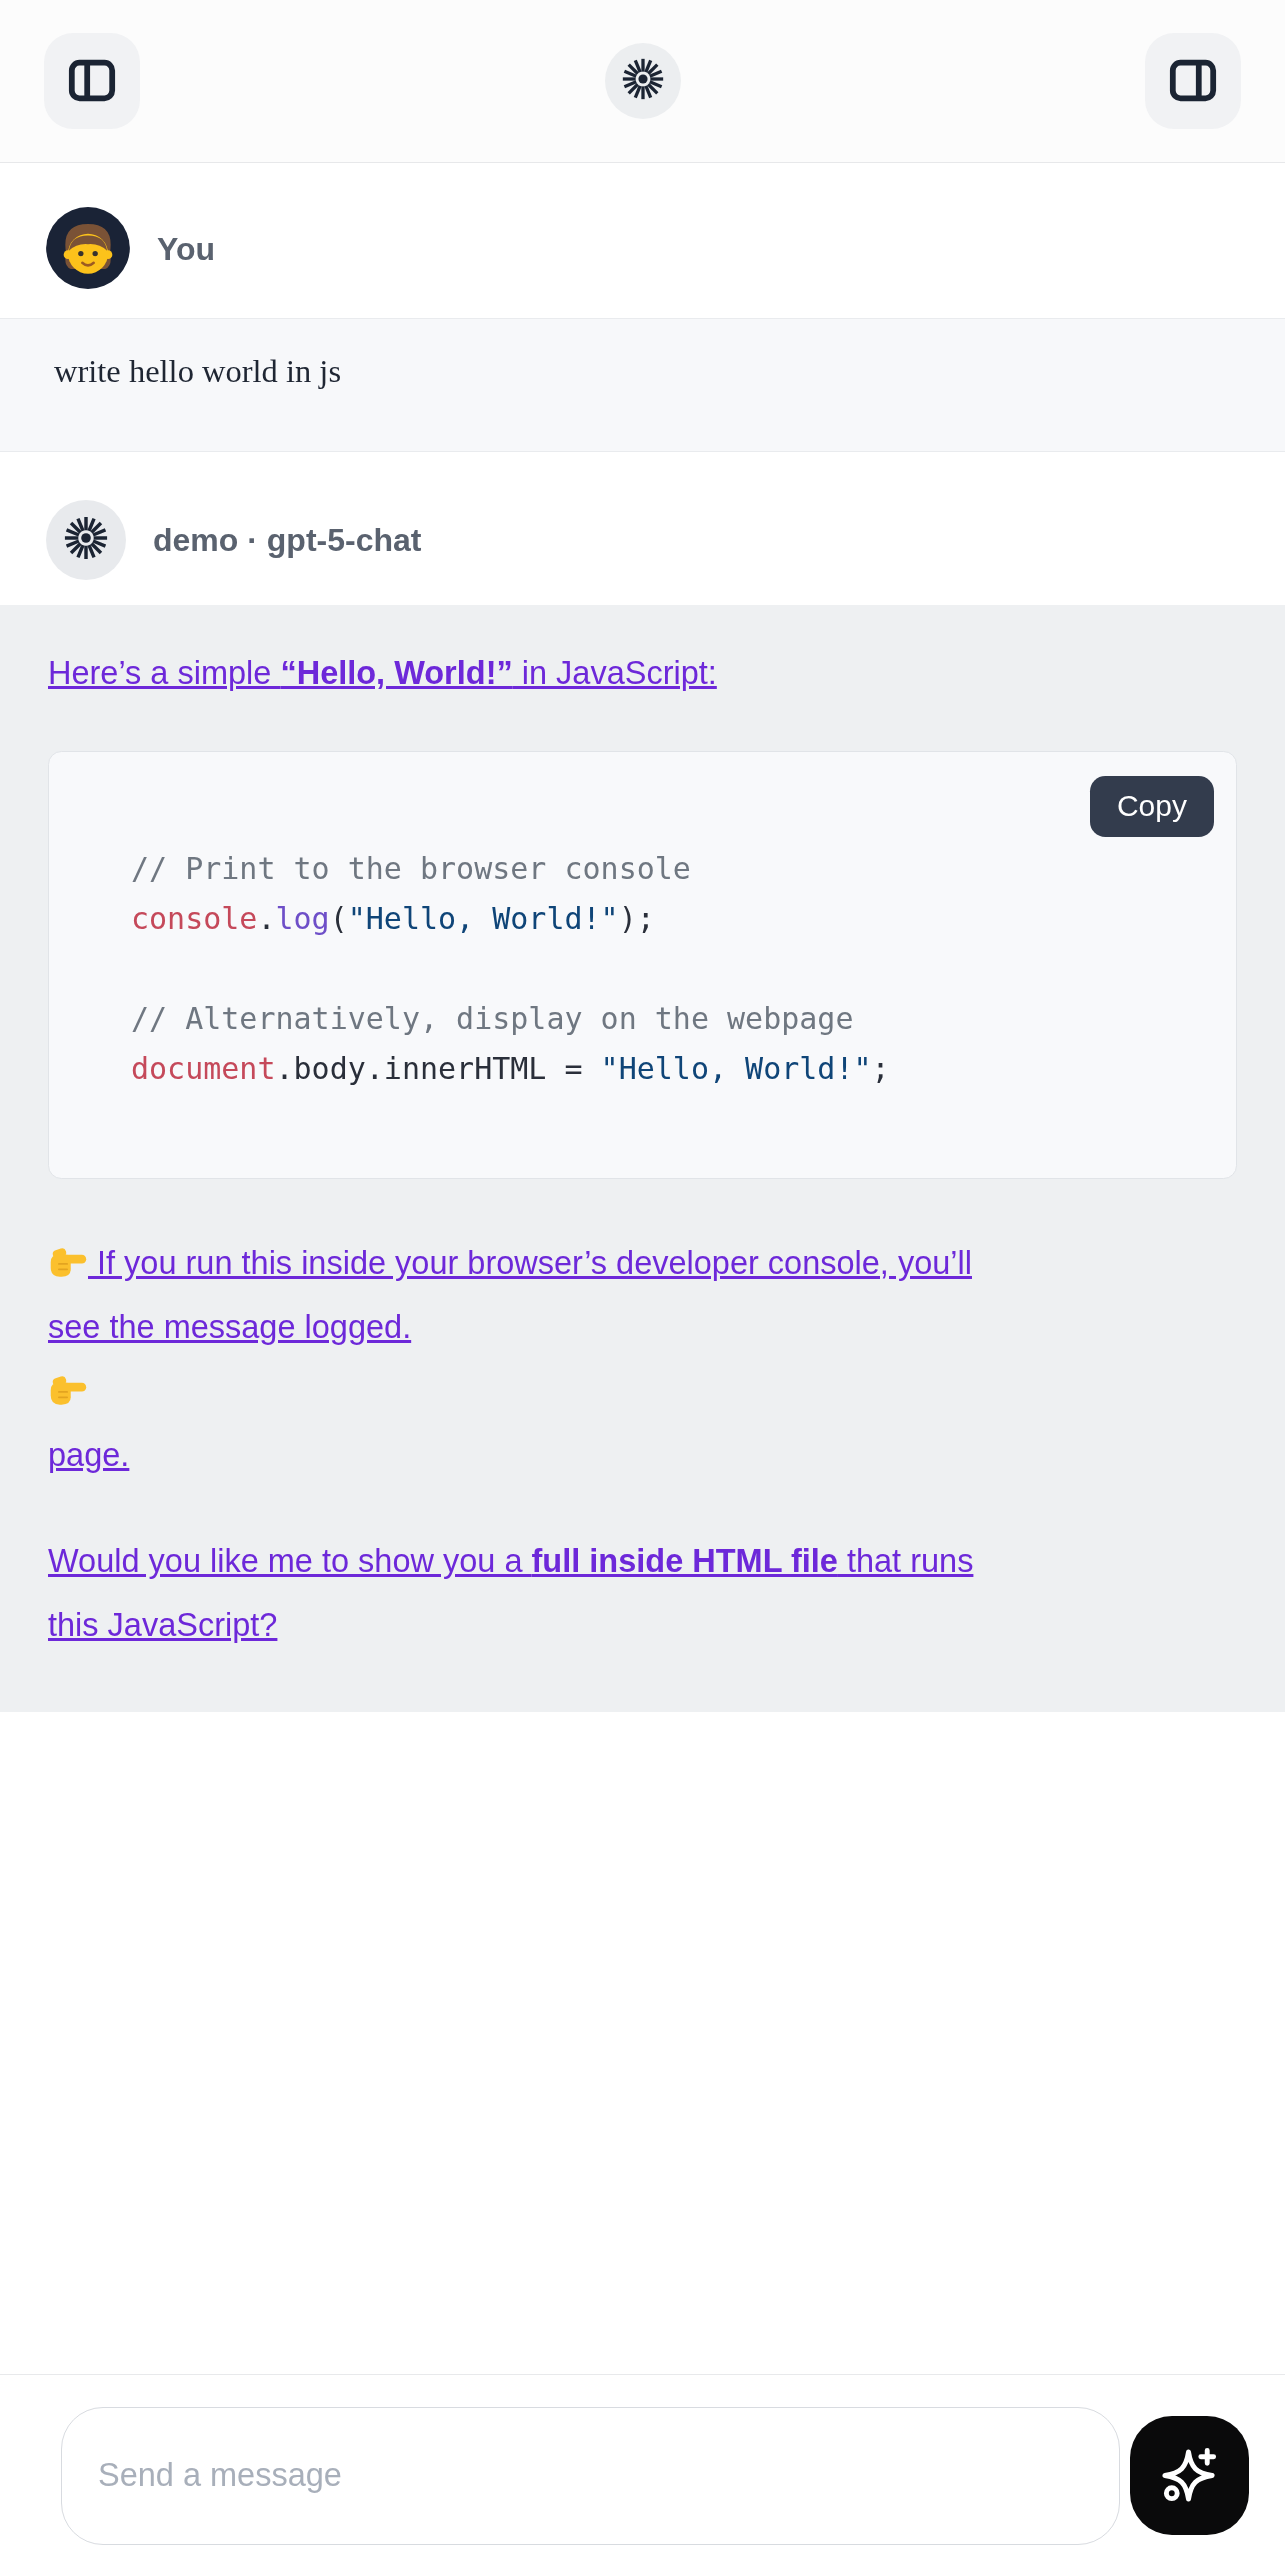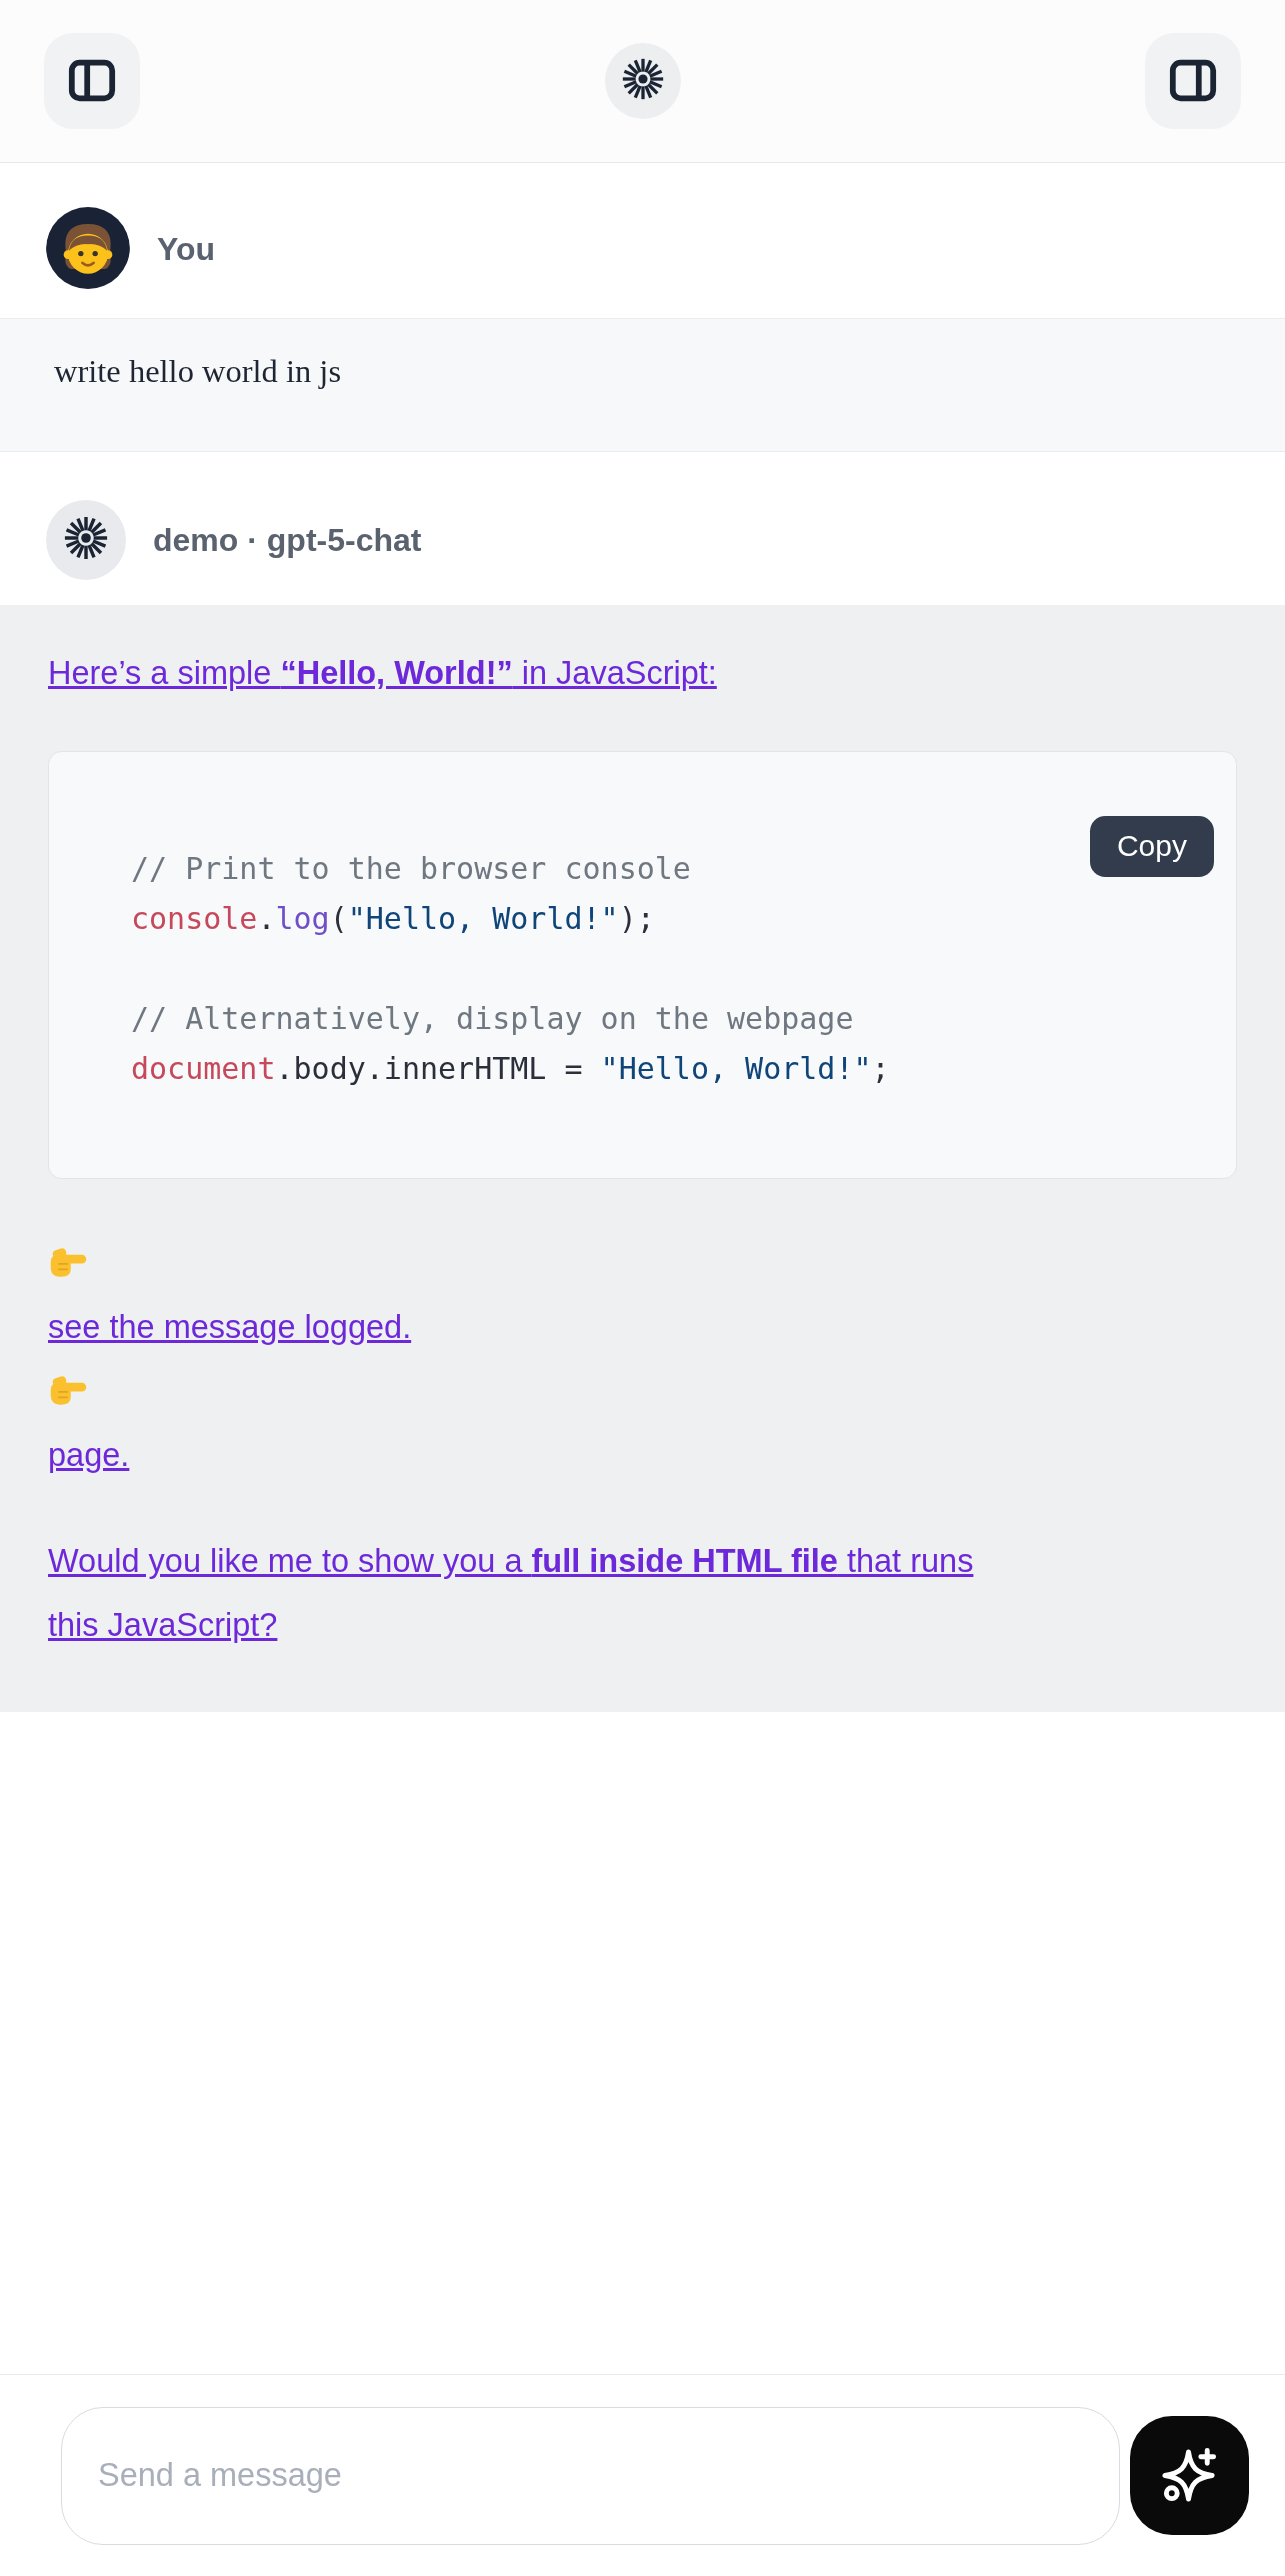--- a/index.html
+++ b/index.html
@@ -123,21 +123,20 @@
     position: absolute;
     top: 24px; right: 22px;
     background: #333c4d;
     color: #ffffff;
     border: none;
     border-radius: 15.3px;
     font-family: "Liberation Sans", sans-serif;
     font-size: 30px;
     padding: 13.4px 27px;
     cursor: pointer;
-    margin-top: 40px;
   }
 
   .spacer { flex: 1 1 auto; background: #ffffff; }
 
   
   .composer {
     flex: 0 0 202px;
     border-top: 1.9px solid #e8e9eb;
     background: #ffffff;
     display: flex;
@@ -269,21 +268,21 @@
 
 <span class="tok-com">// Alternatively, display on the webpage</span>
 <span class="tok-red">document</span><span class="tok-pln">.body.innerHTML = </span><span class="tok-str">"Hello, World!"</span><span class="tok-pln">;</span></pre>
   </div>
 
   <p class="tips-para"><span class="emoji-point"><svg width="40" height="34" viewBox="0 0 44 36">
     <rect x="15" y="9" width="27" height="9.5" rx="4.75" fill="#fbc02d"></rect>
     <rect x="5" y="3" width="15" height="9" rx="4.5" fill="#fbc02d" transform="rotate(-18 12 7)"></rect>
     <path d="M3 17 q0 -8 9 -8 l8 0 q5 0 5 5 l0 11 q0 8 -10 8 l-2 0 q-10 0 -10 -10 z" fill="#fbc02d"></path>
     <path d="M12 19 h9 M12 25 h9" stroke="#e3a420" stroke-width="2" fill="none" stroke-linecap="round"></path>
-  </svg></span><br><span>see the message logged.</span><br><span class="emoji-point"><svg width="40" height="34" viewBox="0 0 44 36">
+  </svg></span><span> If you run this inside your browser’s developer console, you’ll</span><br><span>see the message logged.</span><br><span class="emoji-point"><svg width="40" height="34" viewBox="0 0 44 36">
     <rect x="15" y="9" width="27" height="9.5" rx="4.75" fill="#fbc02d"></rect>
     <rect x="5" y="3" width="15" height="9" rx="4.5" fill="#fbc02d" transform="rotate(-18 12 7)"></rect>
     <path d="M3 17 q0 -8 9 -8 l8 0 q5 0 5 5 l0 11 q0 8 -10 8 l-2 0 q-10 0 -10 -10 z" fill="#fbc02d"></path>
     <path d="M12 19 h9 M12 25 h9" stroke="#e3a420" stroke-width="2" fill="none" stroke-linecap="round"></path>
   </svg></span><br><span>page.</span></p>
 
   <p class="followup-para"><span>Would you like me to show you a </span><span class="b">full inside HTML file</span><span> that runs</span><br><span>this JavaScript?</span></p>
 </div>
 
 <div class="spacer"></div>

